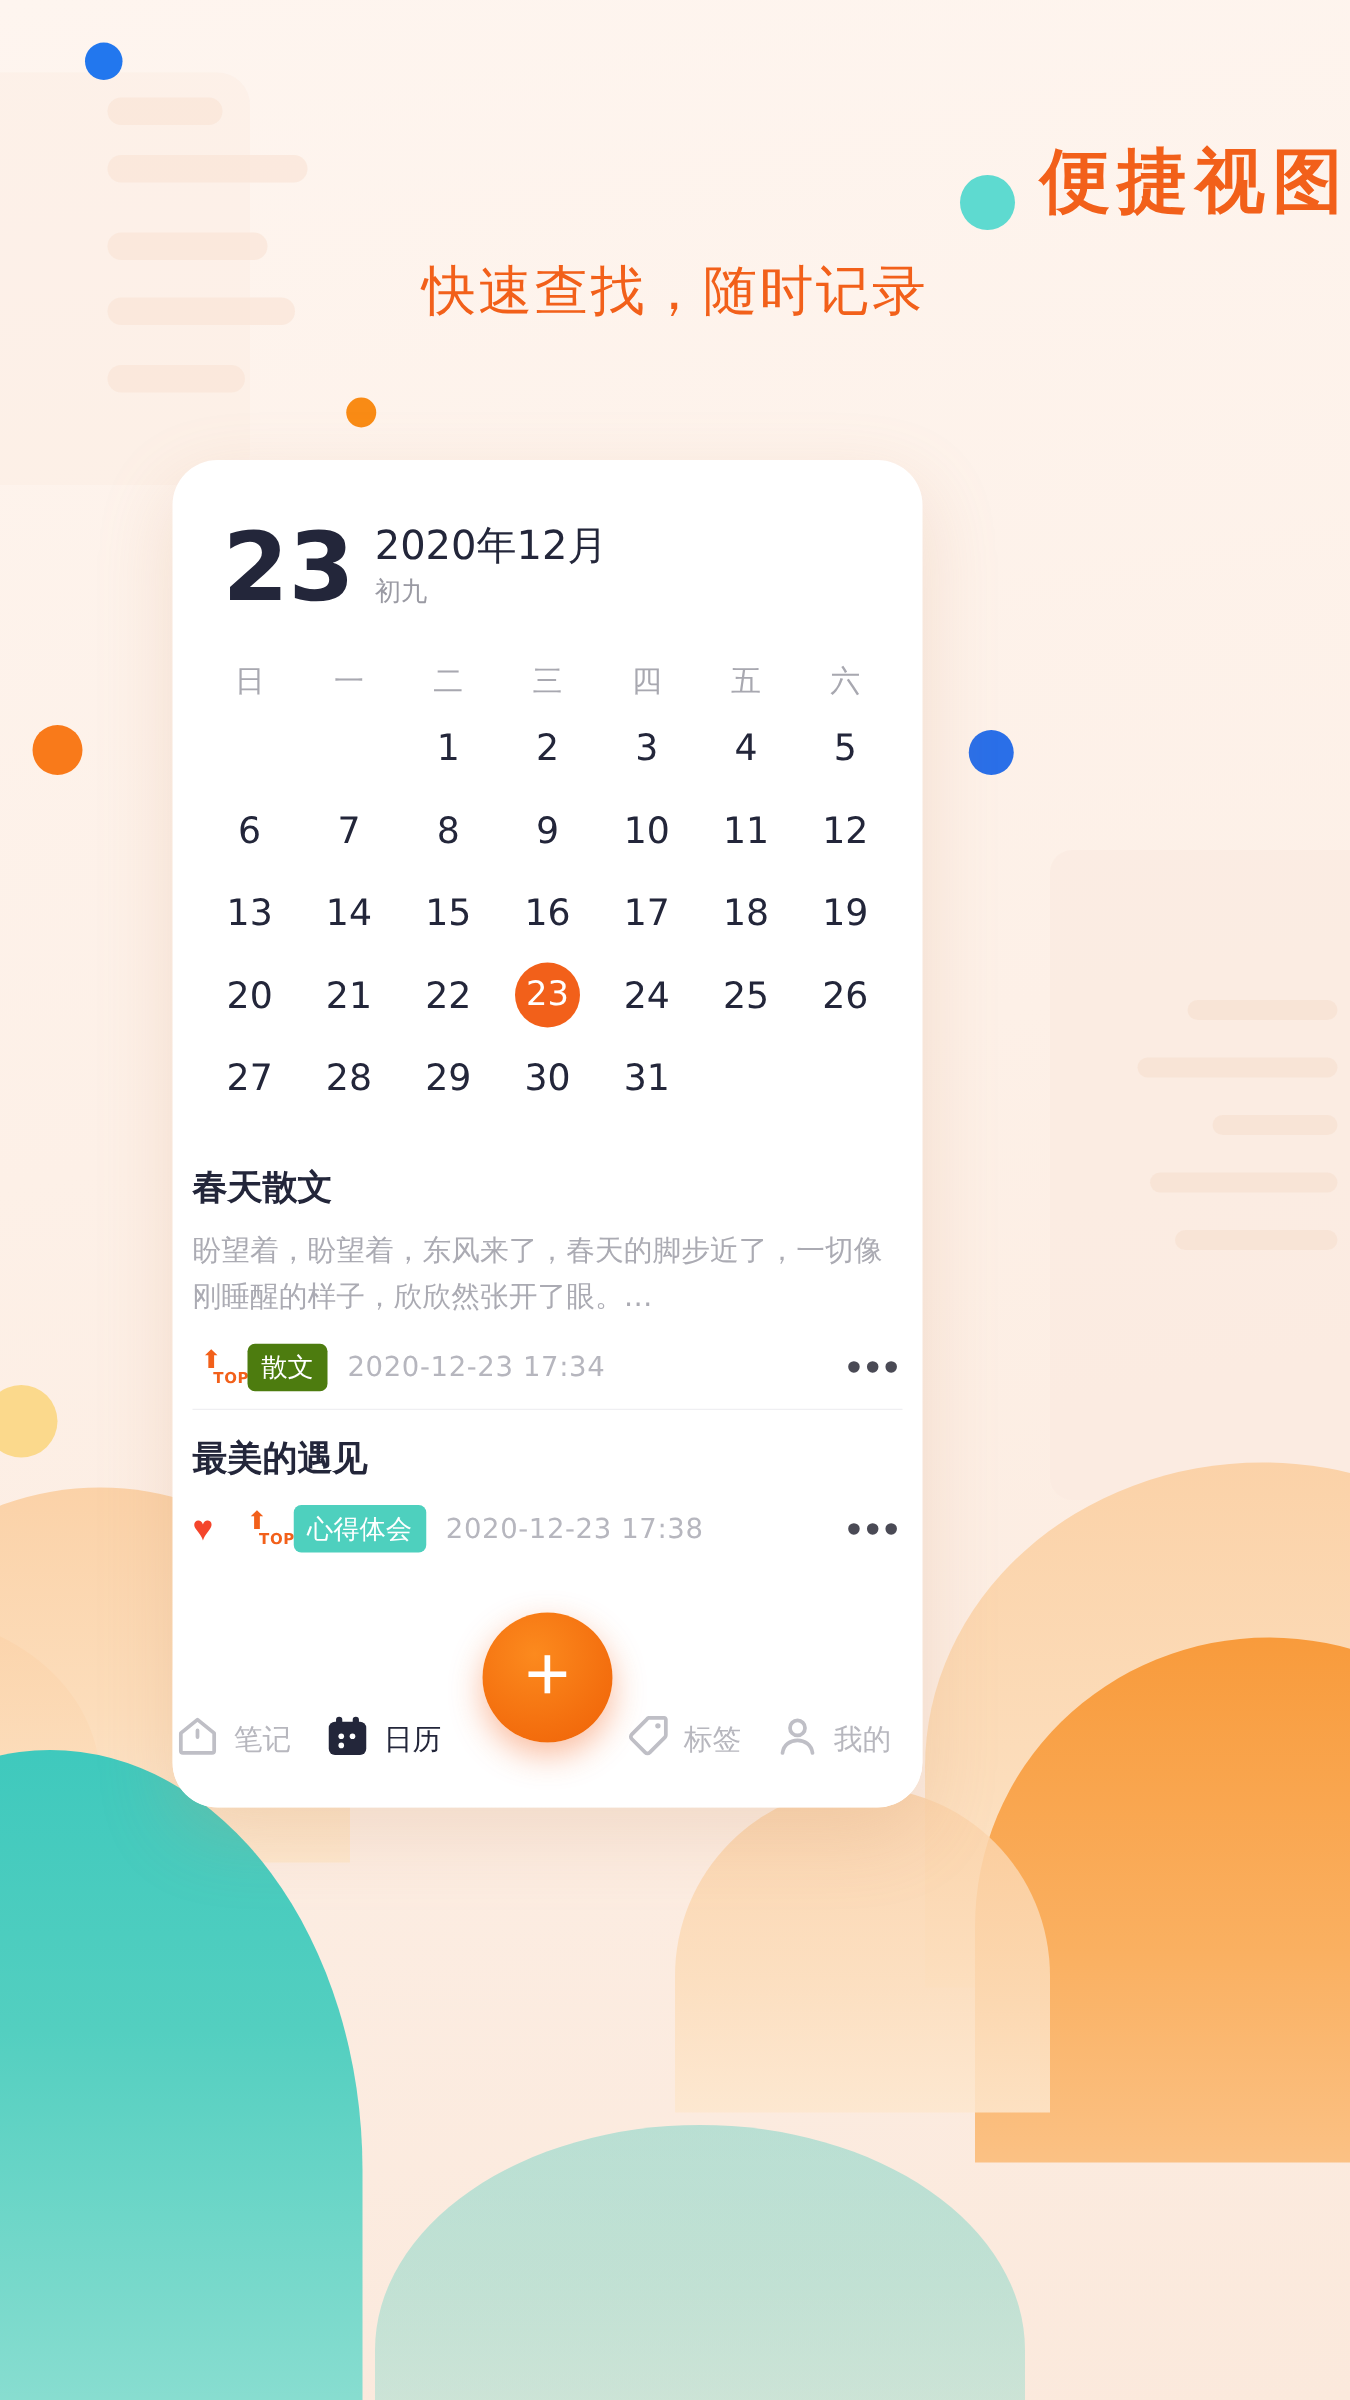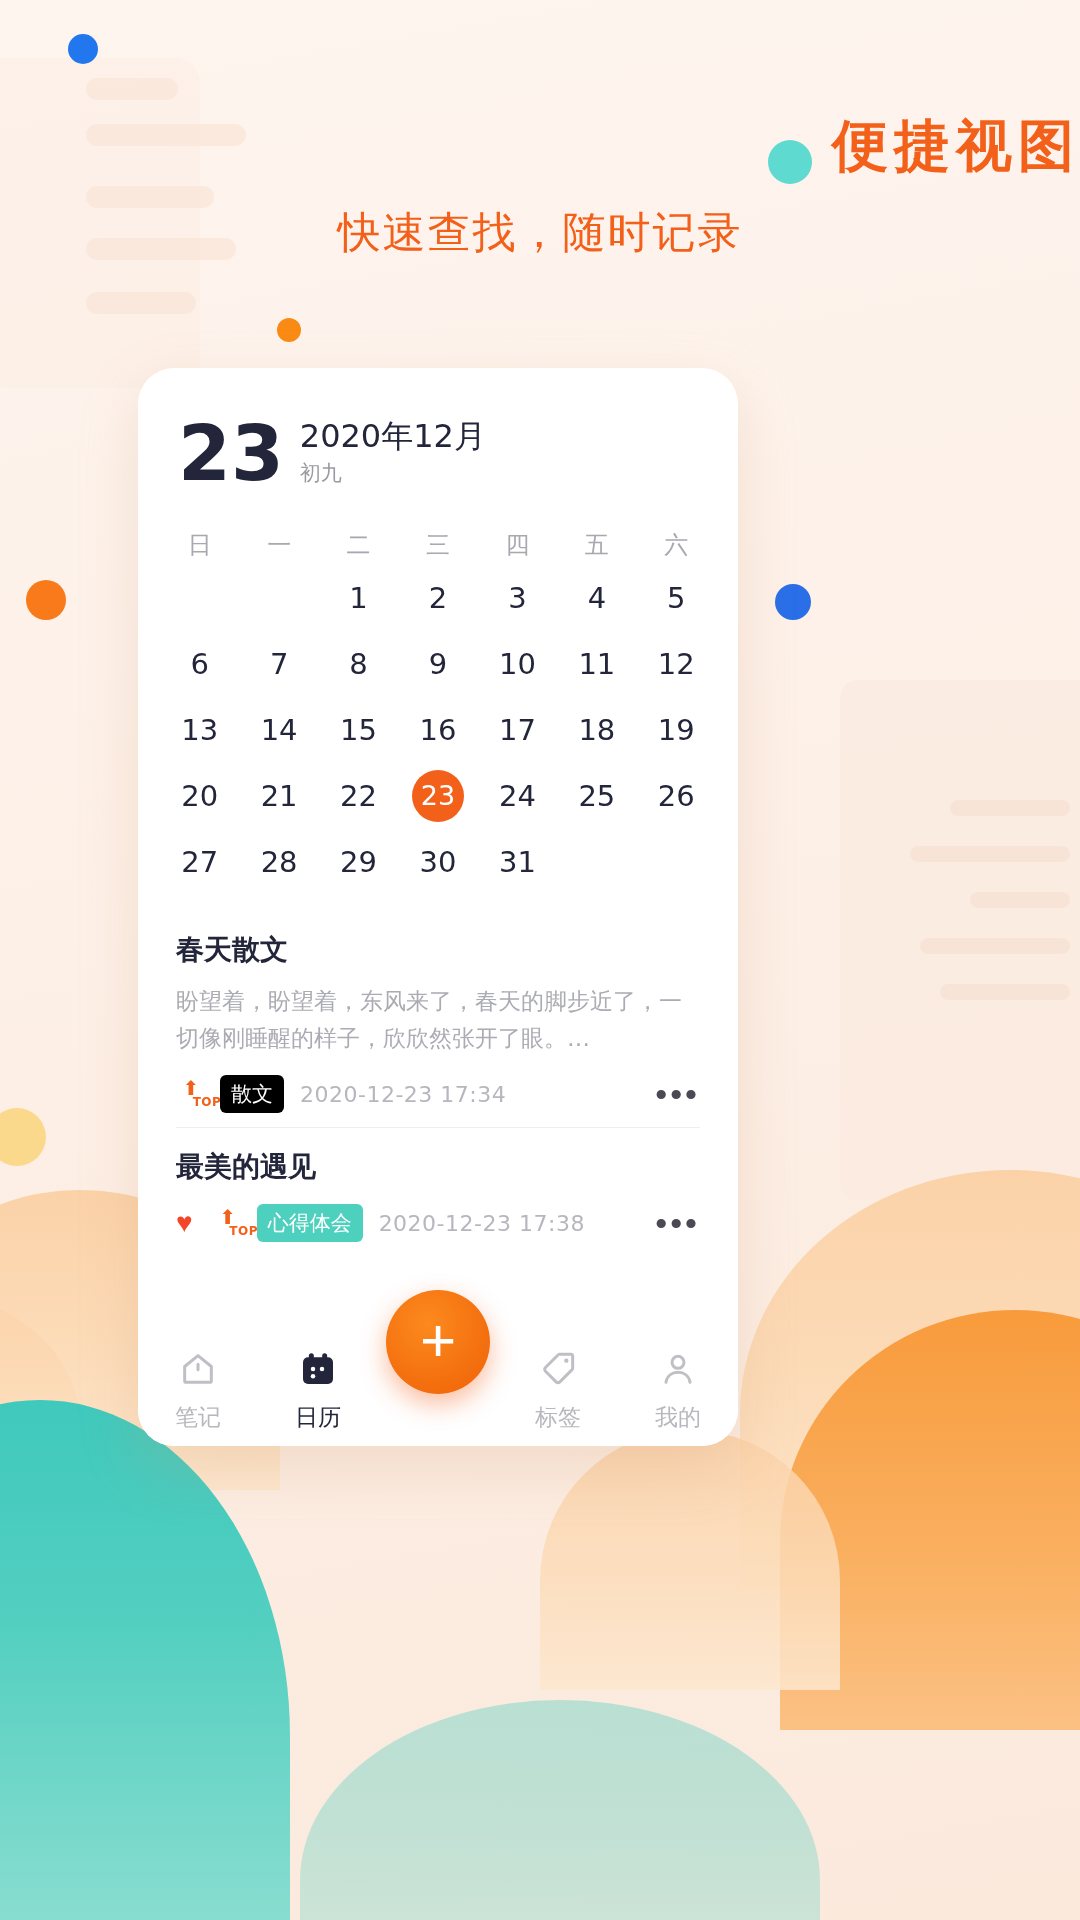--- a/index.html
+++ b/index.html
@@ -53,46 +53,46 @@
   .wk{font-size:24px;color:#A8A8B0;text-align:center;padding:14px 0 4px;
       font-family:"DejaVu Sans","Liberation Sans",sans-serif;}
   .cell{height:66px;display:flex;align-items:center;justify-content:center;}
   .cell span{font-size:29px;color:#23263A;
       font-family:"DejaVu Sans","Liberation Sans",sans-serif;}
   .cell.sel span{width:52px;height:52px;border-radius:50%;background:#F2601A;
       color:#fff;display:flex;align-items:center;justify-content:center;font-size:27px;}
   .cell.empty{visibility:hidden;}
 
   
-  .notes{padding:0 38px;margin-top:16px;}
+  .notes{padding:0 16px;margin-top:16px;}
   .note{padding:20px 0 14px;}
   .note + .note{border-top:1px solid #EFEFF2;}
   .note-title{font-size:28px;font-weight:bold;color:#23263A;
       font-family:"DejaVu Sans","Liberation Sans",sans-serif;}
   .note-body{font-size:23px;color:#ABABB3;line-height:1.62;margin-top:14px;
       font-family:"DejaVu Sans","Liberation Sans",sans-serif;}
   .note-meta{display:flex;align-items:center;margin-top:18px;}
   .heart{color:#F4452B;font-size:28px;line-height:1;margin-right:20px;}
   .topico{width:30px;margin-right:14px;display:flex;flex-direction:column;
       align-items:center;line-height:1;}
   .topico .arw{color:#F2601A;font-size:20px;line-height:.8;}
   .topico .txt{color:#F2601A;font-size:12px;font-weight:bold;letter-spacing:.5px;
       font-family:"DejaVu Sans","Liberation Sans",sans-serif;margin-left:32px;}
   .tag{font-size:21px;color:#fff;border-radius:6px;padding:5px 11px;
       font-family:"DejaVu Sans","Liberation Sans",sans-serif;}
-  .tag.orange{background:#000000;font-family:Liberation Mono, monospace;}
+  .tag.orange{background:#4d7c0f;font-family:Liberation Mono, monospace;}
   .tag.teal{background:#4ED0BE;}
   .ts{font-size:22px;color:#B6B6BE;margin-left:16px;letter-spacing:.5px;
       font-family:"DejaVu Sans","Liberation Sans",sans-serif;}
   .dots{margin-left:auto;color:#4A4A55;font-size:34px;letter-spacing:3px;line-height:.6;}
 
   
   .nav{margin-top:auto;height:110px;display:flex;align-items:center;
        background:#fff;position:relative;}
-  .nav-item{flex:1;display:flex;flex-direction:column;align-items:center;gap:9px;}
+  .nav-item{flex:1;display:flex;flex-direction:row;align-items:center;gap:9px;}
   .nav-item .lbl{font-size:23px;color:#B7B7BE;
       font-family:"DejaVu Sans","Liberation Sans",sans-serif;}
   .nav-item.active .lbl{color:#23263A;}
   .nav-spacer{flex:1;}
   .fab{position:absolute;left:50%;transform:translateX(-50%);top:-46px;
       width:104px;height:104px;border-radius:50%;
       background:radial-gradient(circle at 40% 32%,#FC8A1E 0%,#F4700F 62%,#EF6207 100%);
       display:flex;align-items:center;justify-content:center;
       box-shadow:0 10px 26px rgba(242,96,26,.42);}
   .fab .plus{color:#fff;font-size:62px;font-weight:300;line-height:.8;margin-top:-4px;}

